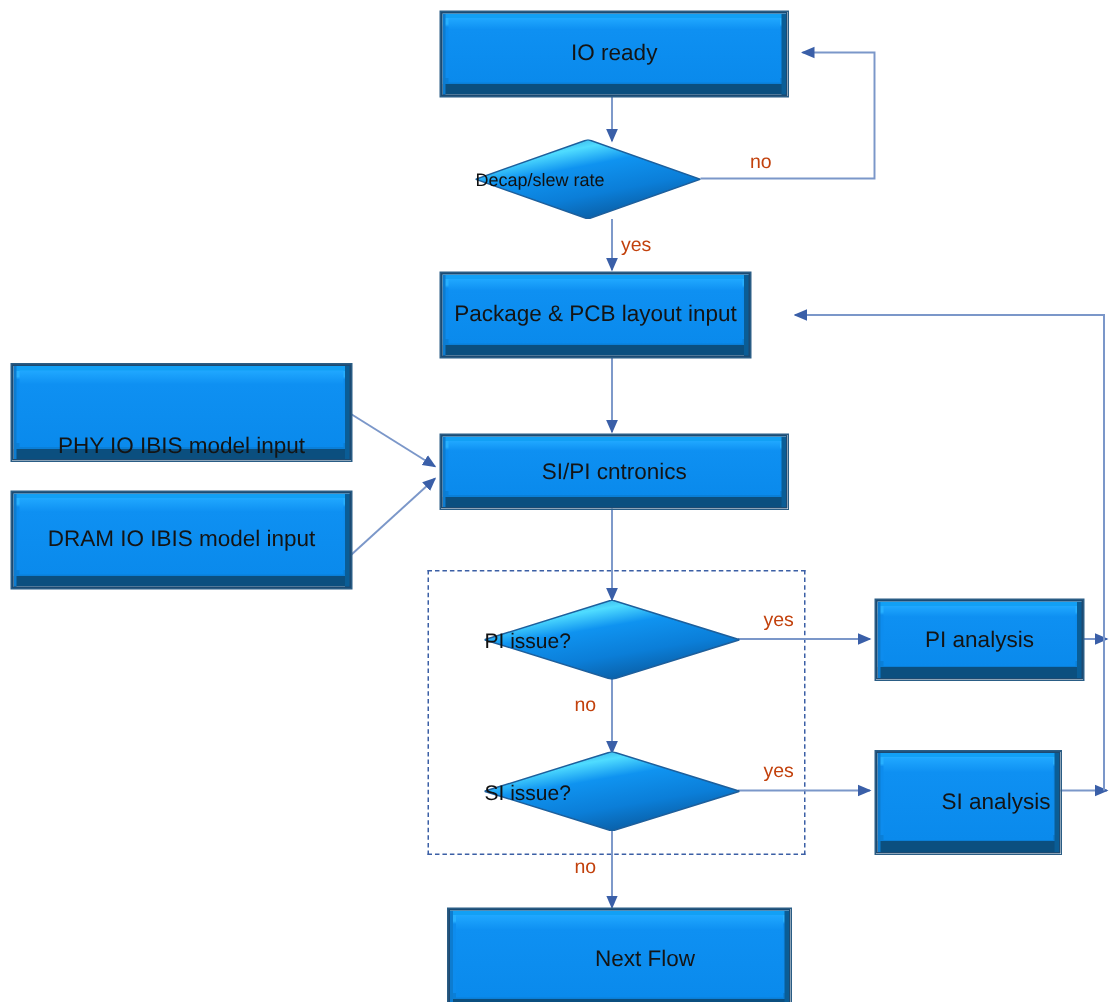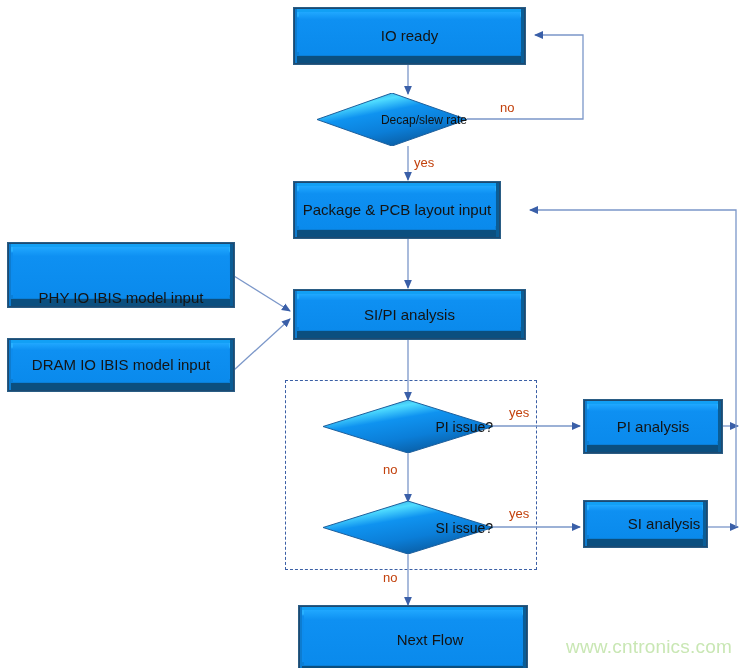--- a/index.html
+++ b/index.html
@@ -53,21 +53,21 @@
     line-height: 1.15;
     white-space: nowrap;
     text-align: center;
     font-family: "Liberation Sans", sans-serif;
   }
   
   .node-diamond {
     position: absolute;
     display: flex;
     align-items: center;
-    justify-content: flex-end;
+    justify-content: flex-start;
   }
   .node-diamond svg {
     position: absolute;
     left: 0; top: 0;
     width: 100%;
     height: 100%;
   }
   .node-diamond .node-label {
     position: relative;
     z-index: 3;
@@ -175,26 +175,26 @@
   </div>
 
   <div class="node-box" style="left:294px; top:182px; width:206px; height:56px;">
     <span class="node-label">Package &amp; PCB layout input</span>
   </div>
 
   <div class="node-box" style="left:8px; top:243px; width:226px; height:64px;align-items:flex-end;">
     <span class="node-label">PHY IO IBIS model input</span>
   </div>
 
-  <div class="node-box" style="left:8px; top:339px; width:226px; height:52px;">
+  <div class="node-box" style="left:8px; top:328px; width:226px; height:64px;">
     <span class="node-label">DRAM IO IBIS model input</span>
   </div>
 
   <div class="node-box" style="left:294px; top:290px; width:231px; height:49px;">
-    <span class="node-label">SI/PI analysis</span>
+    <span class="node-label">SI/PI cntronics</span>
   </div>
 
   <div class="node-diamond" style="left:323px; top:501px; width:170px; height:53px;">
     <svg viewBox="0 0 170 53" preserveAspectRatio="none">
       <defs>
         <linearGradient id="dg3" x1="0" y1="0" x2="0.55" y2="1">
           <stop offset="0%" stop-color="#1f6fc0"></stop>
           <stop offset="28%" stop-color="#4fdcff"></stop>
           <stop offset="46%" stop-color="#0f93f0"></stop>
           <stop offset="75%" stop-color="#0b7ed8"></stop>
@@ -219,30 +219,29 @@
       </defs>
       <polygon points="85,0 170,26.5 85,53 0,26.5" fill="url(#dg2)" stroke="#1d5f9c" stroke-width="1"></polygon>
     </svg>
     <span class="node-label">PI issue?</span>
   </div>
 
   <div class="node-box" style="left:584px; top:400px; width:138px; height:53px;">
     <span class="node-label">PI analysis</span>
   </div>
 
-  <div class="node-box" style="left:584px; top:501px; width:123px; height:46px;padding-left:37px;">
+  <div class="node-box" style="left:584px; top:501px; width:123px; height:68px;padding-left:37px;">
     <span class="node-label">SI analysis</span>
   </div>
 
   <div class="node-box" style="left:299px; top:606px; width:228px; height:68px;padding-left:34px;">
     <span class="node-label">Next Flow</span>
   </div>
 
   <span class="edge-label" style="left:500px; top:100px;">no</span>
   <span class="edge-label" style="left:414px; top:155px;">yes</span>
   <span class="edge-label" style="left:509px; top:405px;">yes</span>
   <span class="edge-label" style="left:383px; top:462px;">no</span>
   <span class="edge-label" style="left:509px; top:506px;">yes</span>
   <span class="edge-label" style="left:383px; top:570px;">no</span>
 
-  <span class="watermark" style="left:566px; top:636px;">www.cntronics.com</span>
 
 </div>
 
 </body></html>

